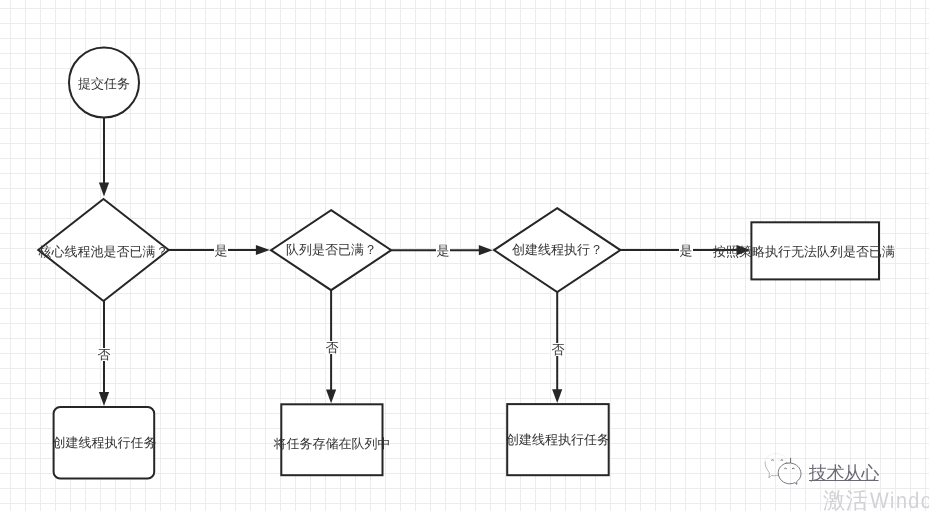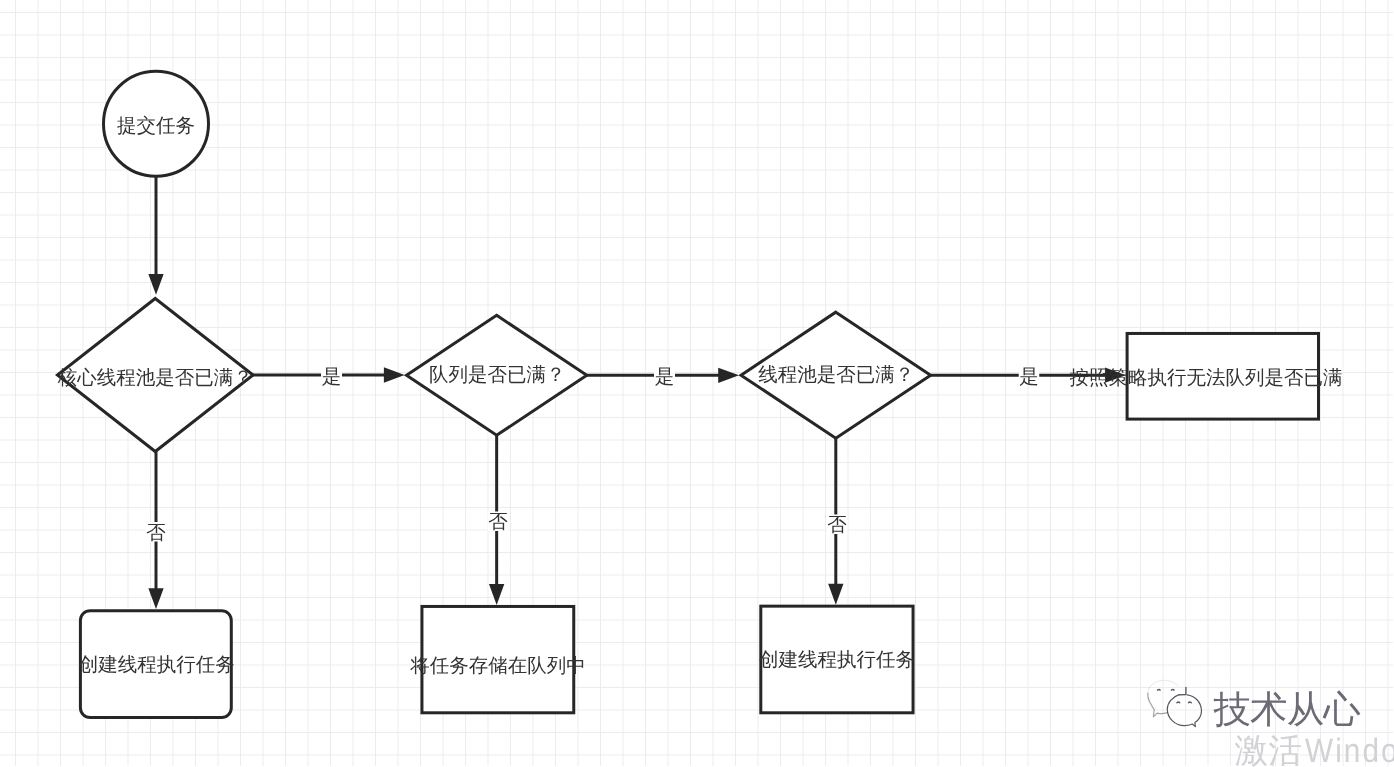--- a/index.html
+++ b/index.html
@@ -33,22 +33,22 @@
     will-change:transform;
     display:flex; align-items:center; justify-content:center;
     color:#333333;
     font-size:13px;
     line-height:13px;
     background:#ffffff;
   }
   #watermark { position:absolute; color:#6f6f78; }
   #wm-text {
     will-change:transform;
-    font-size:25px; line-height:26px; letter-spacing:-0.6px;
-    color:#6a6b75; white-space:nowrap;
+    font-size:18px; line-height:26px; letter-spacing:-0.6px;
+    color:#6a6b75; white-space:nowrap;text-decoration:underline;
   }
   #activate {
     position:absolute;
     will-change:transform;
     color:#d2d2d6;
     font-size:22.5px;
     line-height:26px;
     white-space:nowrap;
     letter-spacing:0px;
   }
@@ -120,21 +120,21 @@
   <div class="node-label" style="left:38px; top:228px; width:131px; height:48px; line-height:16px;text-align:right;">
       <div class="tline">核心线程池是否已</div>
       <div class="tline">满？</div>
     </div>
 
   <div class="node-label" style="left:271px; top:234px; width:121px; height:32px;justify-content:center;">
       <div class="tline">队列是否已满？</div>
     </div>
 
   <div class="node-label" style="left:494px; top:234px; width:127px; height:32px;">
-      <div class="tline">线程池是否已满？</div>
+      <div class="tline">创建线程执行？</div>
     </div>
 
   <div class="node-label" style="left:751px; top:223px; width:106px; height:56px; line-height:17px;">
       <div class="tline">按照策略执行无法</div>
       <div class="tline">队列是否已满</div>
     </div>
 
   <div class="node-label" style="left:54px; top:407px; width:101px; height:71px;">
       <div class="tline">创建线程执行</div>
       <div class="tline">任务</div>

